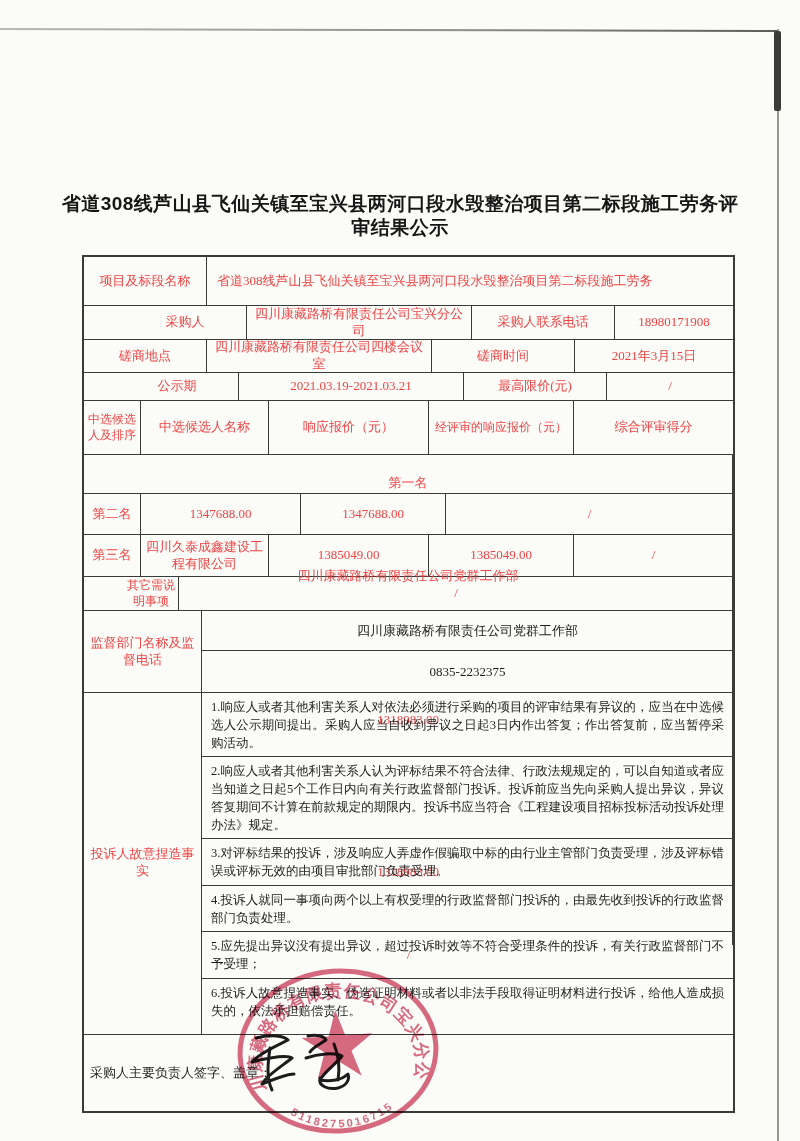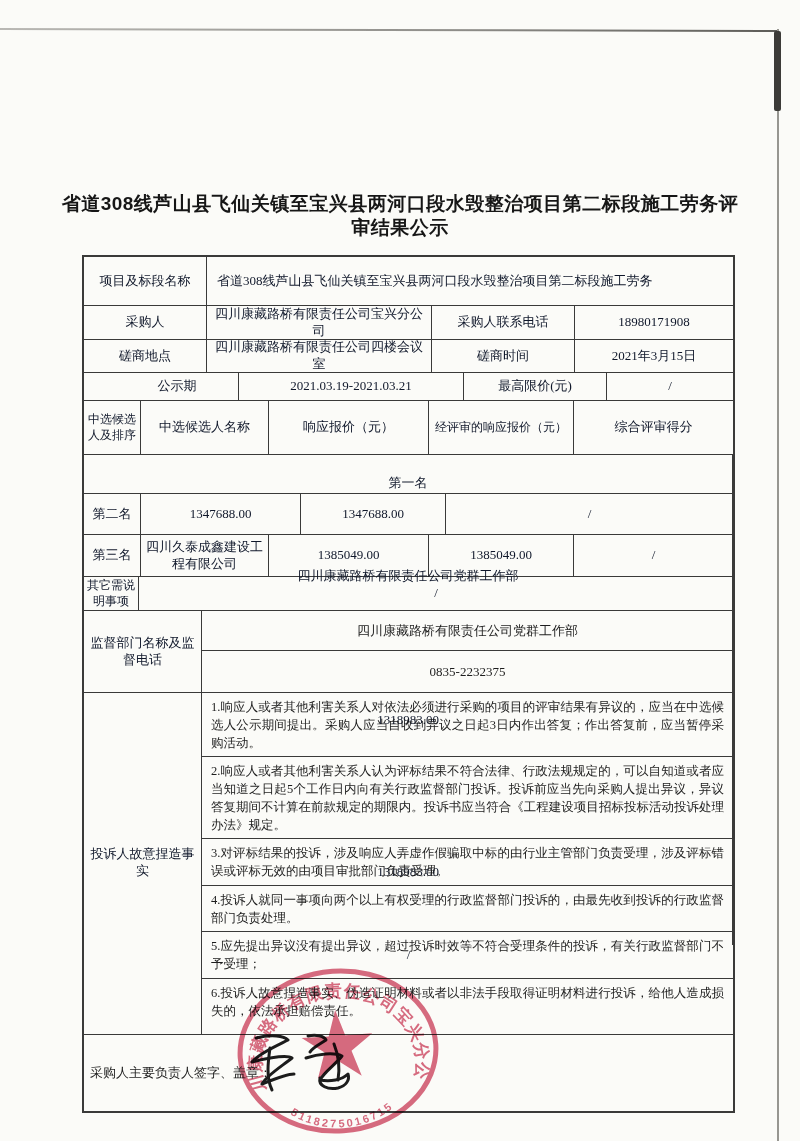--- a/index.html
+++ b/index.html
@@ -41,29 +41,29 @@
     position:absolute;left:82px;top:255px;width:653px;
     border:2px solid #3a3a39;box-sizing:border-box;
     font-size:13px;
   }
   .tr{display:flex;border-bottom:1px solid #3a3a39;box-sizing:border-box;}
   .tr.last{border-bottom:none;}
   .td{
     border-right:1px solid #3a3a39;box-sizing:border-box;
     display:flex;align-items:center;justify-content:center;
     text-align:center;padding:2px 4px;line-height:1.3;
-    color:#0f172a;
+    color:#ef4444;
   }
   .td.end{border-right:none;}
   .td.left{justify-content:flex-start;text-align:left;padding-left:10px;}
   .grow{flex:1 1 auto;}
   .w123{flex:0 0 123px;} .w225{flex:0 0 225px;} .w143{flex:0 0 143px;}
   .w57{flex:0 0 57px;}  .w128{flex:0 0 128px;} .w160{flex:0 0 160px;}
   .w145{flex:0 0 145px;} .w55{flex:0 0 55px;}  .w118{flex:0 0 118px;}
-  .h49{height:49px;} .h34{height:34px;} .h33{height:33px;} .h28{height:28px;padding-left:32px;}
+  .h49{height:49px;} .h34{height:34px;padding-left:40px;} .h33{height:33px;} .h28{height:28px;padding-left:32px;}
   .h54{height:54px;} .h39{height:39px;flex-direction:column;} .h41{height:41px;} .h42{height:42px;}
   .h82{height:82px;} .h76{height:76px;}
   .small{font-size:12px;}
   .nowrap{white-space:nowrap;}
   .stack{display:flex;flex-direction:column;}
   .stack .sub{
     border-bottom:1px solid #3a3a39;box-sizing:border-box;
     display:flex;align-items:center;justify-content:center;text-align:center;
   }
   .stack .sub.last{border-bottom:none;}

